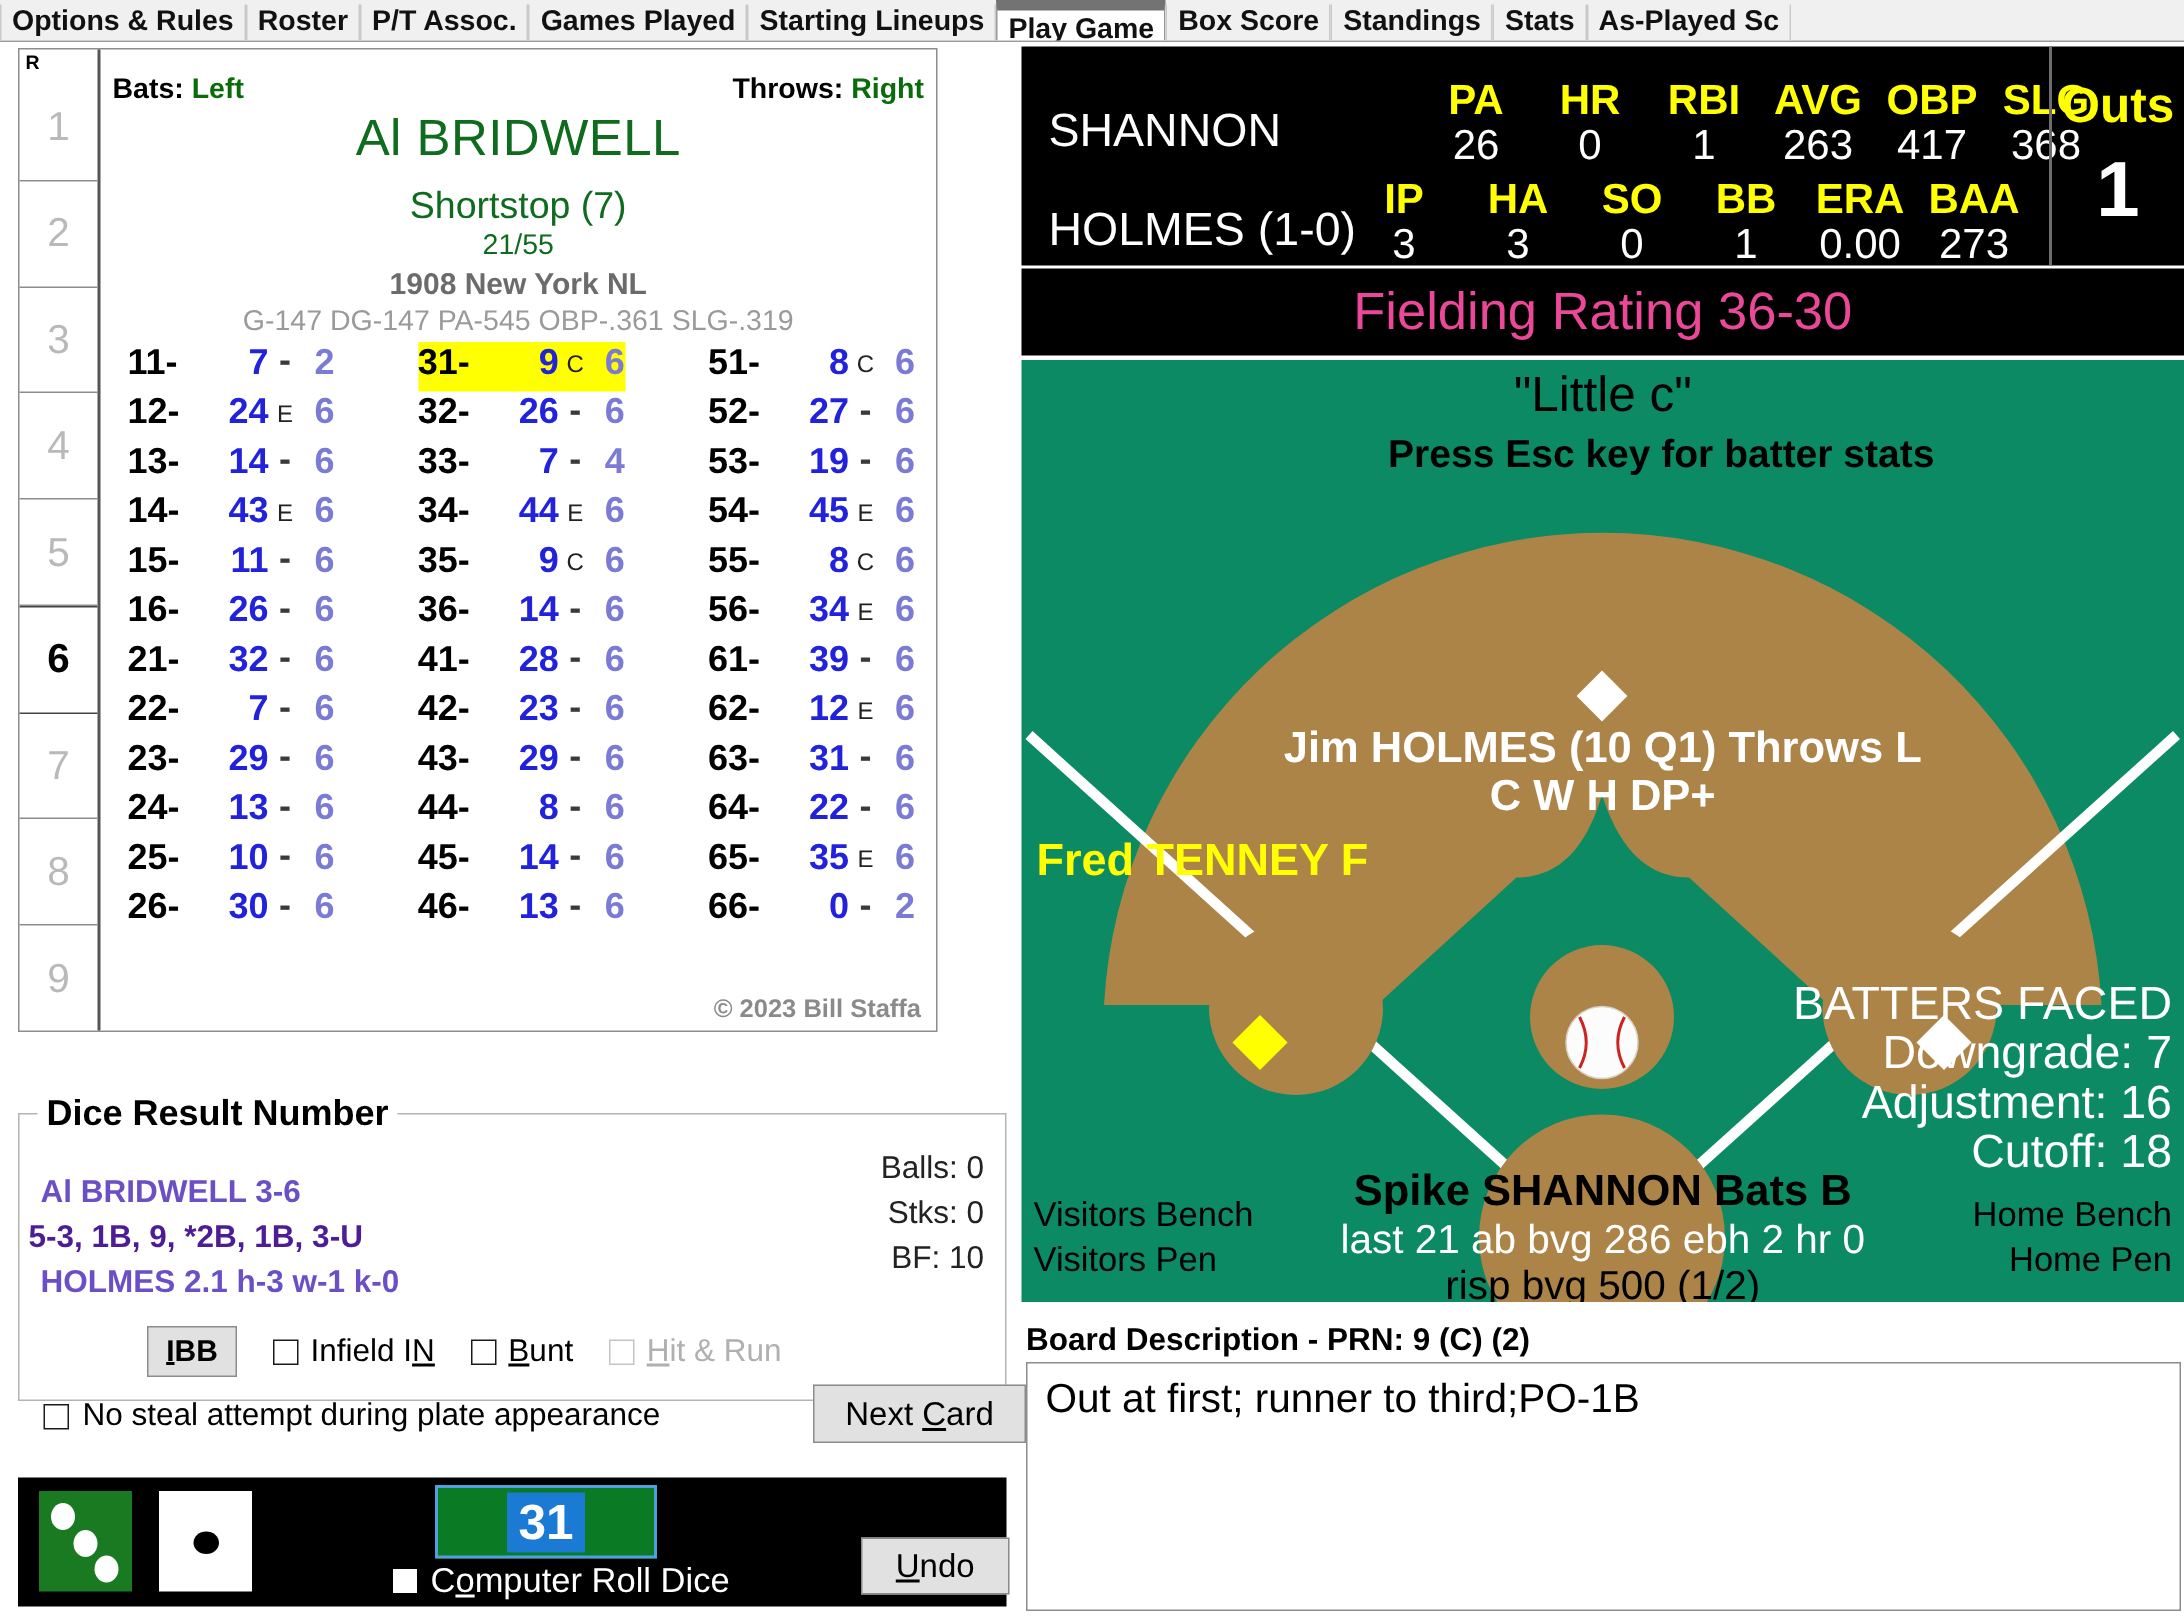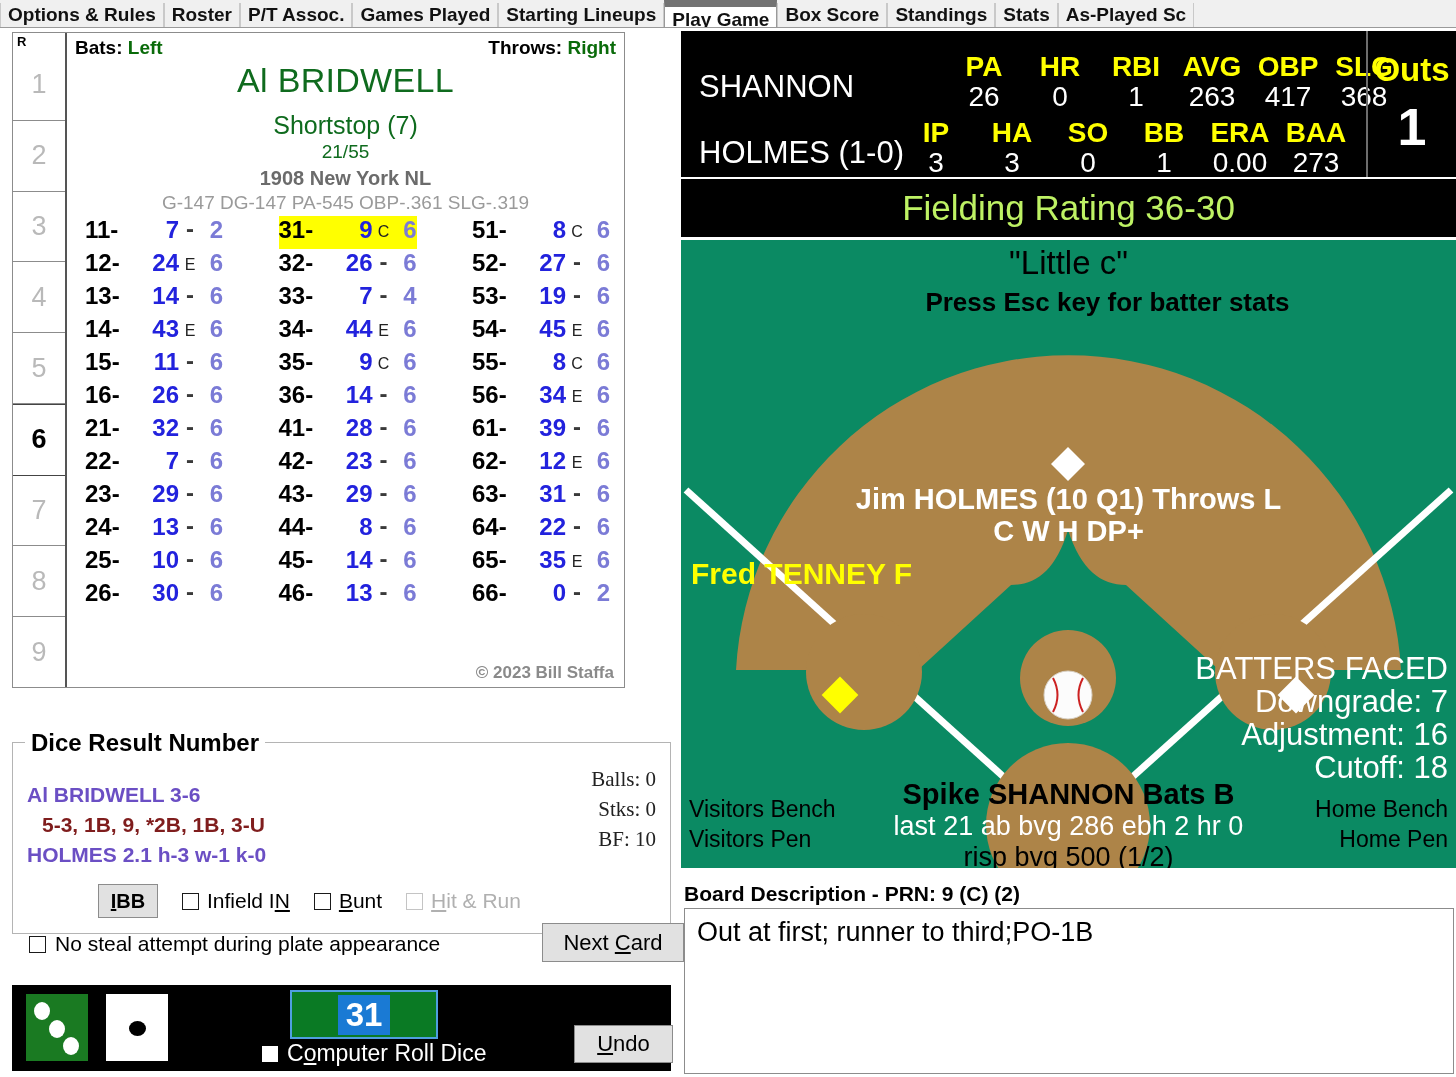--- a/index.html
+++ b/index.html
@@ -30,21 +30,21 @@
                 padding:1px 0 0 4px;height:17px;box-sizing:border-box;}
   .inncell{flex:1;border-bottom:1px solid #8c8c8c;
            display:flex;align-items:center;justify-content:center;
            font-size:27px;color:#b9b9b9;box-sizing:border-box;}
   .inncell:last-child{border-bottom:none;}
   .inncell.cur{color:#000;font-weight:bold;border-top:1px solid #444;
                border-bottom:1px solid #444;}
 
   .cardbody{flex:1;position:relative;padding:4px 8px 0 8px;box-sizing:border-box;}
   .bthrow{display:flex;justify-content:space-between;font-size:19px;
-          font-weight:bold;color:#000;}
+          font-weight:bold;color:#000;margin-top:12px;}
   .bthrow .v{color:#0a6b0a;}
   .pname{text-align:center;font-size:34px;color:#0f6b1e;margin-top:2px;
          letter-spacing:.3px;}
   .ppos{text-align:center;font-size:25px;color:#0f6b1e;margin-top:11px;}
   .pfrac{text-align:center;font-size:19px;color:#0f6b1e;margin-top:1px;}
   .pteam{text-align:center;font-size:20px;color:#6b6b6b;font-weight:bold;margin-top:4px;}
   .pstat{text-align:center;font-size:19px;color:#9a9a9a;margin-top:2px;}
 
   .dicetable{display:flex;justify-content:space-between;margin-top:2px;
              padding:0 6px 0 10px;}
@@ -59,23 +59,23 @@
   .d-num{font-size:24px;font-weight:bold;color:#7b7bd6;width:22px;text-align:right;}
   .copyr{position:absolute;right:10px;bottom:4px;font-size:17px;
          font-weight:bold;color:#8a8a8a;}
 
   
   .drn{position:absolute;left:12px;top:742px;width:659px;height:192px;
        border:1px solid #b4b4b4;background:#fff;box-sizing:border-box;}
   .drn-title{position:absolute;left:12px;top:-14px;background:#fff;
              padding:0 6px;font-size:24px;font-weight:bold;color:#000;}
   .drn-l1{position:absolute;left:14px;top:40px;font-size:21px;font-weight:bold;color:#6b4fc4;}
-  .drn-l2{position:absolute;left:29px;top:70px;font-size:21px;font-weight:bold;color:#7f1d1d;}
+  .drn-l2{position:absolute;left:6px;top:70px;font-size:21px;font-weight:bold;color:#4c1d95;}
   .drn-l3{position:absolute;left:14px;top:100px;font-size:21px;font-weight:bold;color:#6b4fc4;}
-  .drn-r{position:absolute;right:14px;text-align:left;font-size:21px;color:#222;font-family:Liberation Serif, serif;}
+  .drn-r{position:absolute;right:14px;text-align:left;font-size:21px;color:#222;}
   .drn-r.r1{top:24px;} .drn-r.r2{top:54px;} .drn-r.r3{top:84px;}
 
   .optrow{position:absolute;left:0;top:141px;width:659px;display:flex;
           align-items:center;}
   .ibb{margin-left:85px;width:58px;height:32px;background:#e1e1e1;
        border:1px solid #8c8c8c;font-size:20px;font-weight:bold;color:#000;
        display:flex;align-items:center;justify-content:center;}
   .ibb u{text-decoration:underline;}
   .chk{display:flex;align-items:center;font-size:21px;color:#000;margin-left:24px;}
   .chk .box{width:17px;height:17px;border:1.6px solid #1a1a1a;margin-right:8px;
@@ -126,21 +126,21 @@
   .sbrow.r1{top:20px;padding-left:48px;} .sbrow.r2{top:86px;}
   .sbname{position:absolute;left:18px;top:18px;font-size:31px;color:#fff;}
   .sbhdr{position:absolute;top:0;display:flex;right:12px;}
   .sbval{position:absolute;top:30px;display:flex;right:12px;}
   .sbcell{width:76px;text-align:center;font-size:28px;font-weight:bold;}
   .sbhdr .sbcell{color:#ffff00;}
   .sbval .sbcell{color:#fff;font-weight:normal;}
 
   .frbar{position:absolute;left:681px;top:179px;width:775px;height:58px;
          background:#000;display:flex;align-items:center;justify-content:center;}
-  .frbar span{font-size:35px;color:#bef264;}
+  .frbar span{font-size:35px;color:#ec4899;}
 
   
   .field{position:absolute;left:681px;top:240px;width:775px;height:628px;
          background:#0b8a63;overflow:hidden;}
   .f-little{position:absolute;top:4px;left:0;width:100%;text-align:center;
             font-size:33px;color:#000;}
   .f-esc{position:absolute;top:47px;left:0;width:100%;text-align:center;
          font-size:26px;font-weight:bold;color:#000;padding-left:39px;}
   .f-pitchline1{position:absolute;top:243px;left:0;width:100%;text-align:center;
                 font-size:29px;font-weight:bold;color:#fff;}

